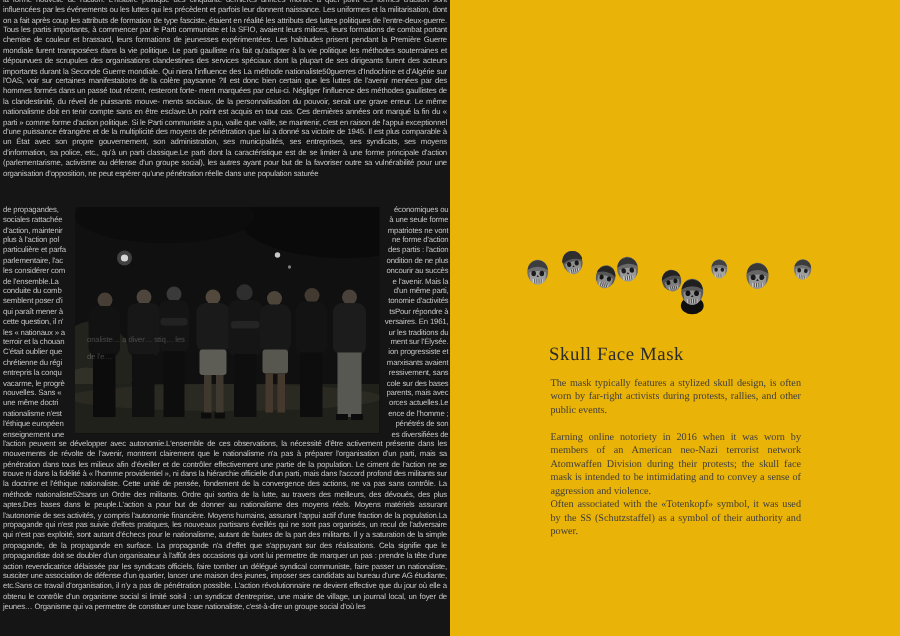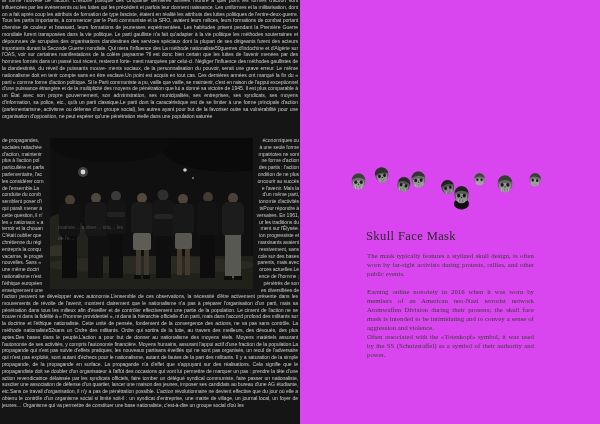--- a/index.html
+++ b/index.html
@@ -36,21 +36,21 @@
   .photo-overlay-line {
     position:absolute; left:8px; width:190px;
     font-size:5.2px; line-height:6.8px; letter-spacing:-0.1px;
     color:rgba(205,205,205,0.28); white-space:nowrap; overflow:hidden;
   }
   .pol-1 { top:86px; } .pol-2 { top:97px; }
 
   
   .page-right {
     position:relative; width:300px; height:424px;
-    background:#d946ef; overflow:hidden;
+    background:#eab308; overflow:hidden;
     font-family:"Liberation Serif", serif;
   }
   .skull-band { position:absolute; top:0; left:0; width:300px; height:220px; }
   .skull-head { position:absolute; }
   .skull-head svg { display:block; width:100%; height:100%; }
 
   .mask-heading {
     position:absolute; top:229px; left:66px;
     font-size:12.5px; letter-spacing:0.4px; color:#2b2b2b; font-weight:normal;
   }

